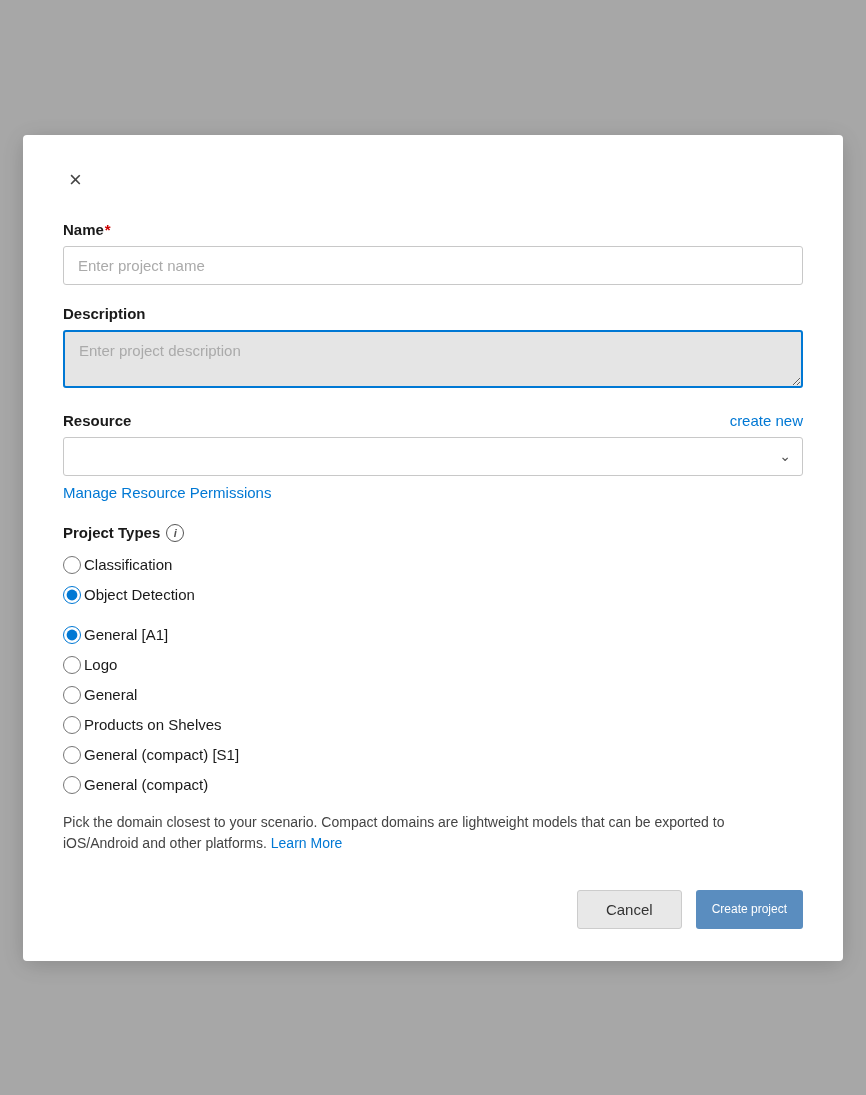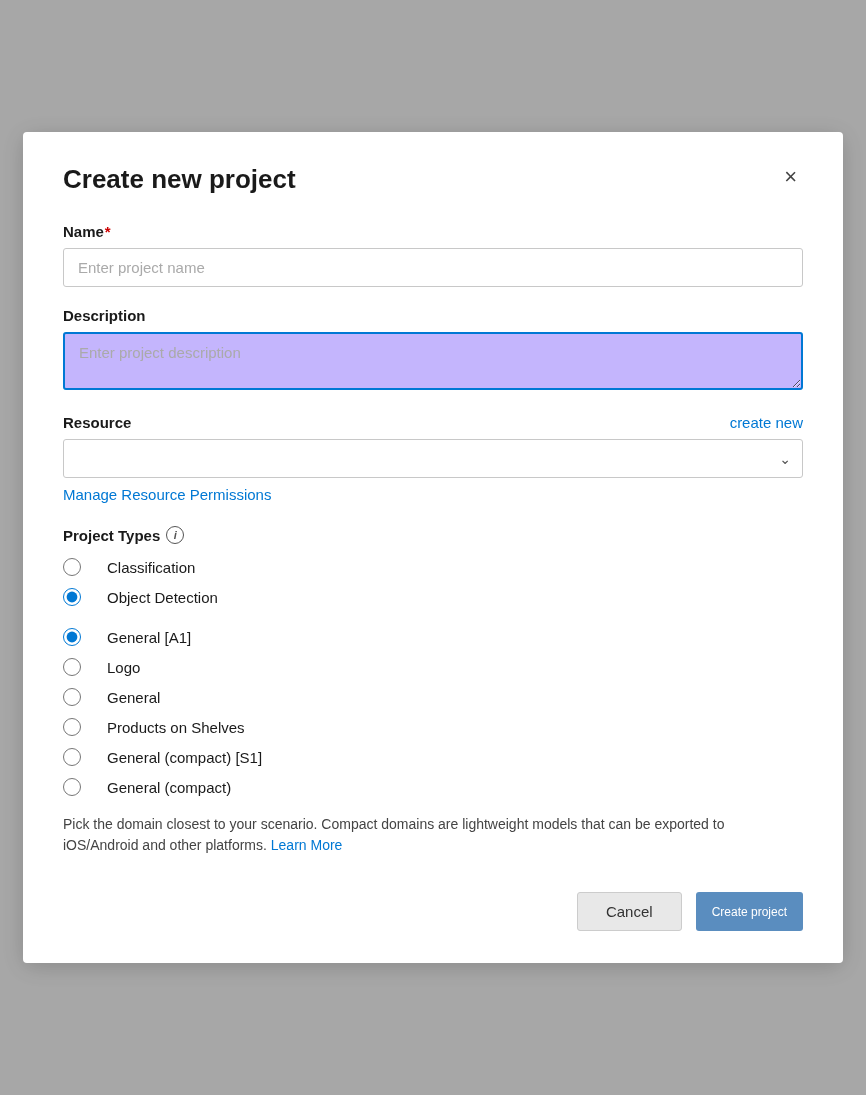--- a/index.html
+++ b/index.html
@@ -94,21 +94,21 @@
     }
 
     .form-textarea {
       width: 100%;
       padding: 10px 14px;
       border: 2px solid #0078d4;
       border-radius: 3px;
       font-size: 15px;
       color: #333;
       outline: none;
-      background: #c4b5fd;
+      background: #e5e5e5;
       resize: vertical;
       min-height: 52px;
       font-family: inherit;
     }
 
     .form-textarea::placeholder {
       color: #aaa;
     }
 
     .resource-header {
@@ -195,21 +195,21 @@
 
     .radio-group {
       display: flex;
       flex-direction: column;
       gap: 12px;
     }
 
     .radio-item {
       display: flex;
       align-items: center;
-      gap: 26px;
+      gap: 3px;
       cursor: pointer;
     }
 
     .radio-input {
       width: 18px;
       height: 18px;
       accent-color: #0078d4;
       cursor: pointer;
       flex-shrink: 0;
     }
@@ -276,21 +276,20 @@
       margin: 22px 0 18px 0;
     }
   </style>
 </head>
 <body>
 
 <div class="modal-overlay">
   <div class="modal">
 
     <div class="modal-header">
-      <h2 class="modal-title">Create new project</h2>
       <button class="close-btn">×</button>
     </div>
 
     <div class="form-group">
       <label class="form-label">
         <span>Name</span><span class="required-star">*</span>
       </label>
       <input type="text" class="form-input" placeholder="Enter project name" style="">
     </div>
 

